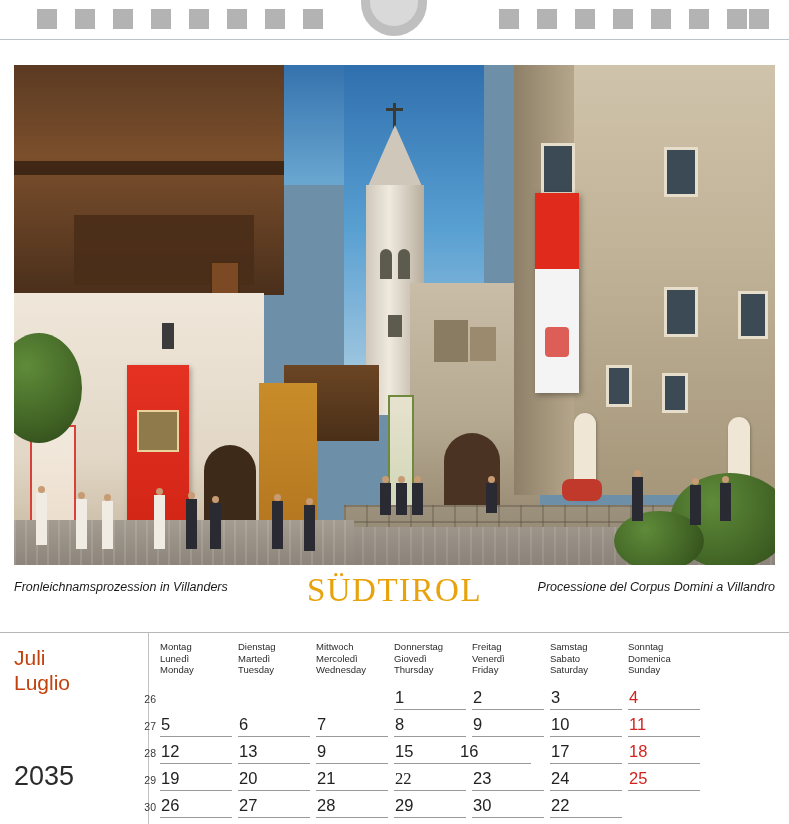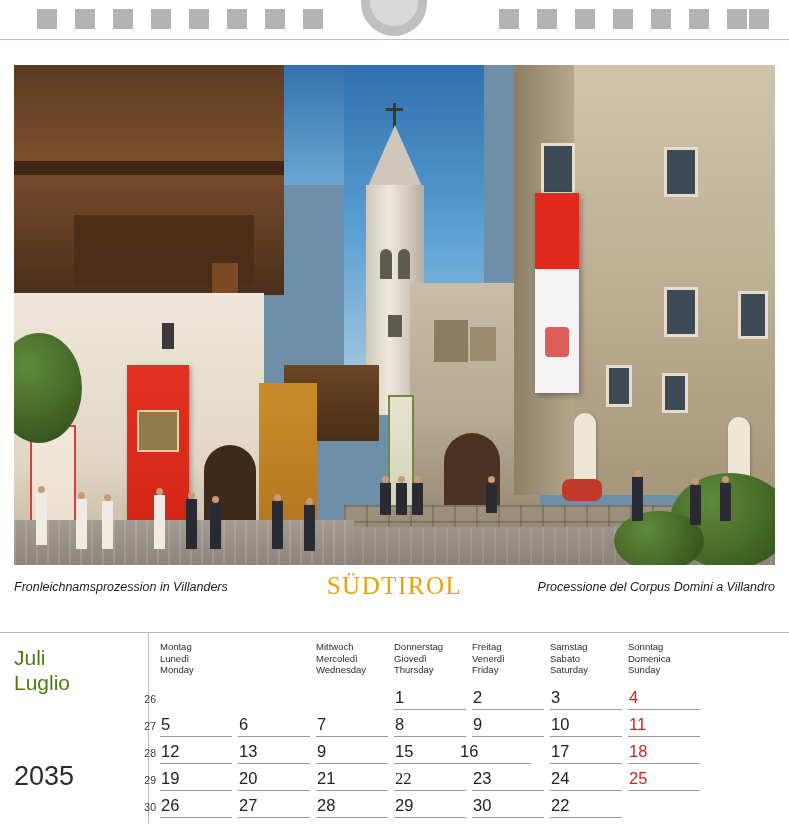--- a/index.html
+++ b/index.html
@@ -313,21 +313,21 @@
     font-style: italic;
     font-size: 12.5px;
     color: #1a1a1a;
     text-align: right;
   }
   .cap-center {
     position: absolute;
     left: 0; right: 0;
     top: -6px;
     text-align: center;
-    font-size: 25px;
+    font-size: 33px;
     letter-spacing: 1.5px;
     color: #e8a30c;
     font-family: "Liberation Serif", serif;
   }
 
   
   .cal {
     position: absolute;
     left: 0;
     top: 632px;
@@ -336,21 +336,21 @@
     border-top: 1px solid #b7b7b7;
   }
   .month-block {
     position: absolute;
     left: 14px;
     top: 12px;
     width: 120px;
   }
   .month-block div {
     font-size: 21px;
-    color: #4d7c0f;
+    color: #c2410c;
     line-height: 25px;
     font-family: "Liberation Sans", sans-serif;
   }
   .year {
     position: absolute;
     left: 14px;
     top: 128px;
     font-size: 27px;
     color: #2b2b2b;
   }
@@ -544,20 +544,25 @@
     <div>Juli</div>
     <div>Luglio</div>
   </div>
   <div class="year">2035</div>
   <div class="vline"></div>
   <div class="grid" id="cal-grid">
       <div class="dayhead" style="left: 0px; top: 0px;">
         <div>Montag</div>
         <div>Lunedì</div>
         <div>Monday</div>
+      </div>
+      <div class="dayhead" style="left: 78px; top: 0px;">
+        <div>Dienstag</div>
+        <div>Martedì</div>
+        <div>Tuesday</div>
       </div>
       <div class="dayhead" style="left: 156px; top: 0px;">
         <div>Mittwoch</div>
         <div>Mercoledì</div>
         <div>Wednesday</div>
       </div>
       <div class="dayhead" style="left: 234px; top: 0px;">
         <div>Donnerstag</div>
         <div>Giovedì</div>
         <div>Thursday</div>

